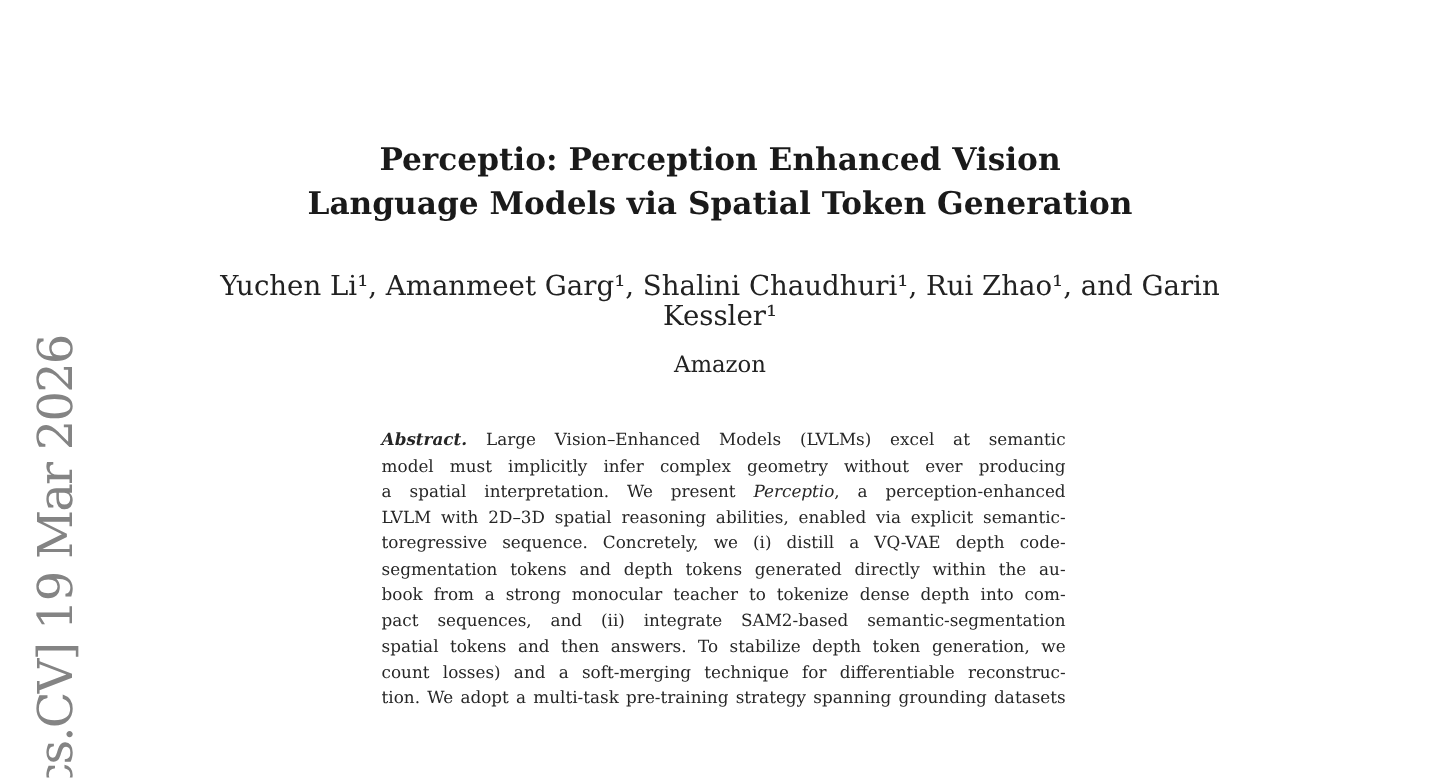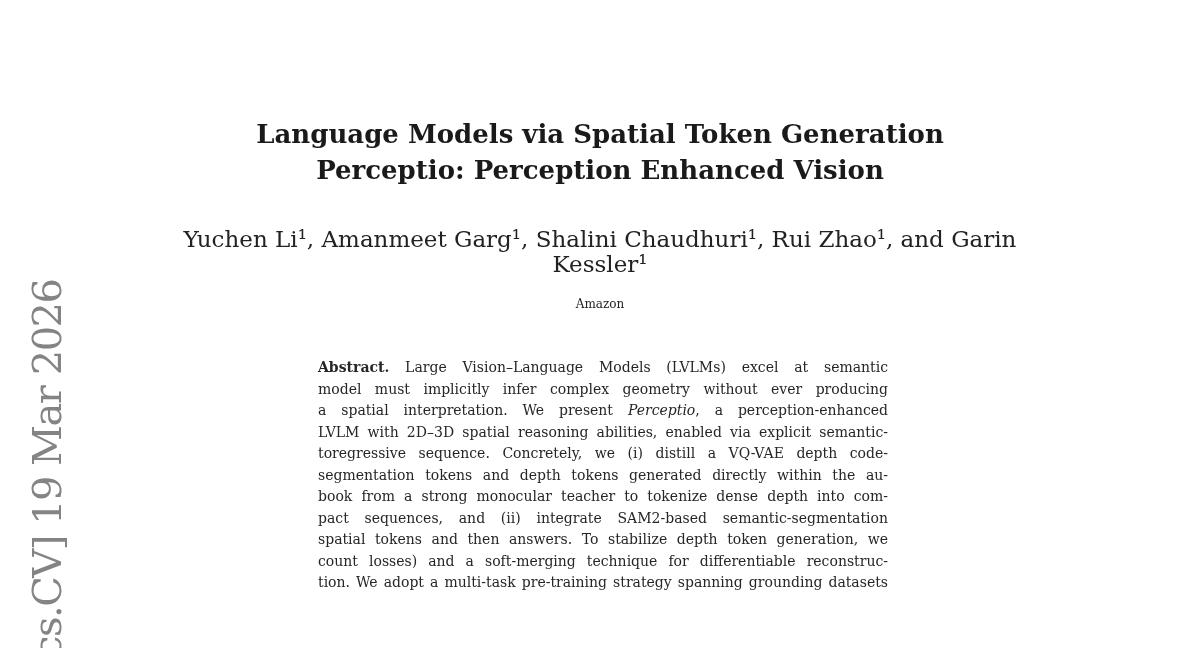--- a/index.html
+++ b/index.html
@@ -29,56 +29,56 @@
   }
   .authors-block {
     position: absolute; top: 227px; left: 0; width: 1200px;
     text-align: center;
     font-size: 23px; line-height: 25px;
     color: #222222;
   }
   .affiliation-block {
     position: absolute; top: 293px; left: 0; width: 1200px;
     text-align: center;
-    font-size: 12px; line-height: 22px;
+    font-size: 19px; line-height: 22px;
     color: #222222;
   }
   .abstract-block {
     position: absolute; top: 357px; left: 318px; width: 570px;
     font-size: 14px; line-height: 21.5px;
     color: #262626;
   }
   .abs-line {
     text-align: justify;
     text-align-last: justify;
   }
-  .abs-bold { font-weight: bold; }
+  .abs-bold { font-weight: bold; font-style: italic; }
   .abs-italic { font-style: italic; margin-top: 29px; }
 </style>
 </head>
 <body>
 
 <div class="page">
 
   <div class="watermark">cs.CV] 19 Mar 2026</div>
 
   <div class="title-block">
+    <div>Perceptio: Perception Enhanced Vision</div>
     <div>Language Models via Spatial Token Generation</div>
-    <div>Perceptio: Perception Enhanced Vision</div>
   </div>
 
   <div class="authors-block">
     <div>Yuchen Li¹, Amanmeet Garg¹, Shalini Chaudhuri¹, Rui Zhao¹, and Garin</div>
     <div>Kessler¹</div>
   </div>
 
   <div class="affiliation-block">Amazon</div>
 
   <div class="abstract-block">
-      <div class="abs-line"><span class="abs-bold">Abstract.</span><span> Large Vision–Language Models (LVLMs) excel at semantic</span></div>
+      <div class="abs-line"><span class="abs-bold">Abstract.</span><span> Large Vision–Enhanced Models (LVLMs) excel at semantic</span></div>
       <div class="abs-line"><span>model must implicitly infer complex geometry without ever producing</span></div>
       <div class="abs-line"><span>a spatial interpretation. We present </span><span class="abs-italic">Perceptio</span><span>, a perception-enhanced</span></div>
       <div class="abs-line"><span>LVLM with 2D–3D spatial reasoning abilities, enabled via explicit semantic-</span></div>
       <div class="abs-line"><span>toregressive sequence. Concretely, we (i) distill a VQ-VAE depth code-</span></div>
       <div class="abs-line"><span>segmentation tokens and depth tokens generated directly within the au-</span></div>
       <div class="abs-line"><span>book from a strong monocular teacher to tokenize dense depth into com-</span></div>
       <div class="abs-line"><span>pact sequences, and (ii) integrate SAM2-based semantic-segmentation</span></div>
       <div class="abs-line"><span>spatial tokens and then answers. To stabilize depth token generation, we</span></div>
       <div class="abs-line"><span>count losses) and a soft-merging technique for differentiable reconstruc-</span></div>
       <div class="abs-line"><span>tion. We adopt a multi-task pre-training strategy spanning grounding datasets</span></div>

